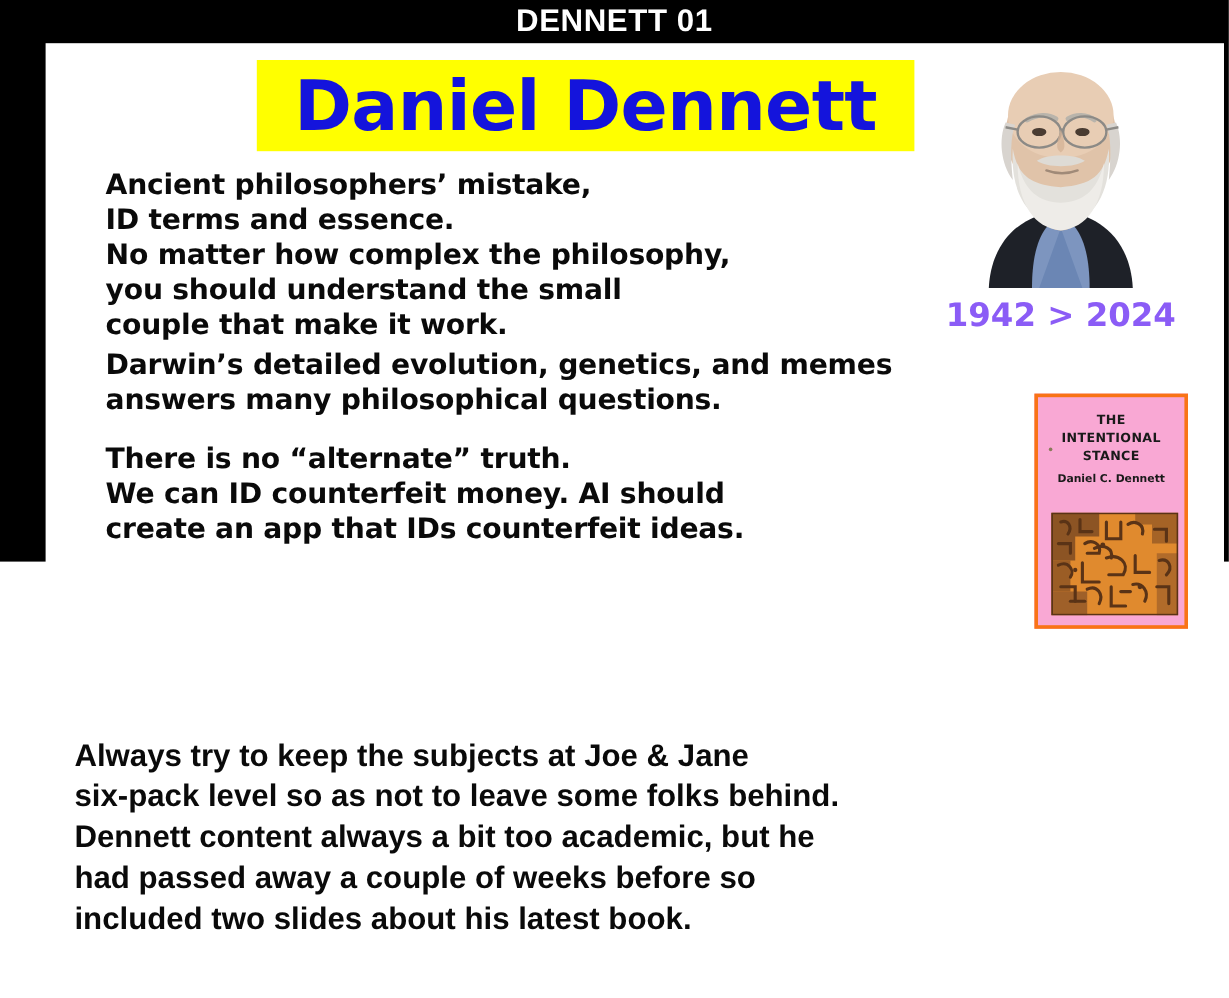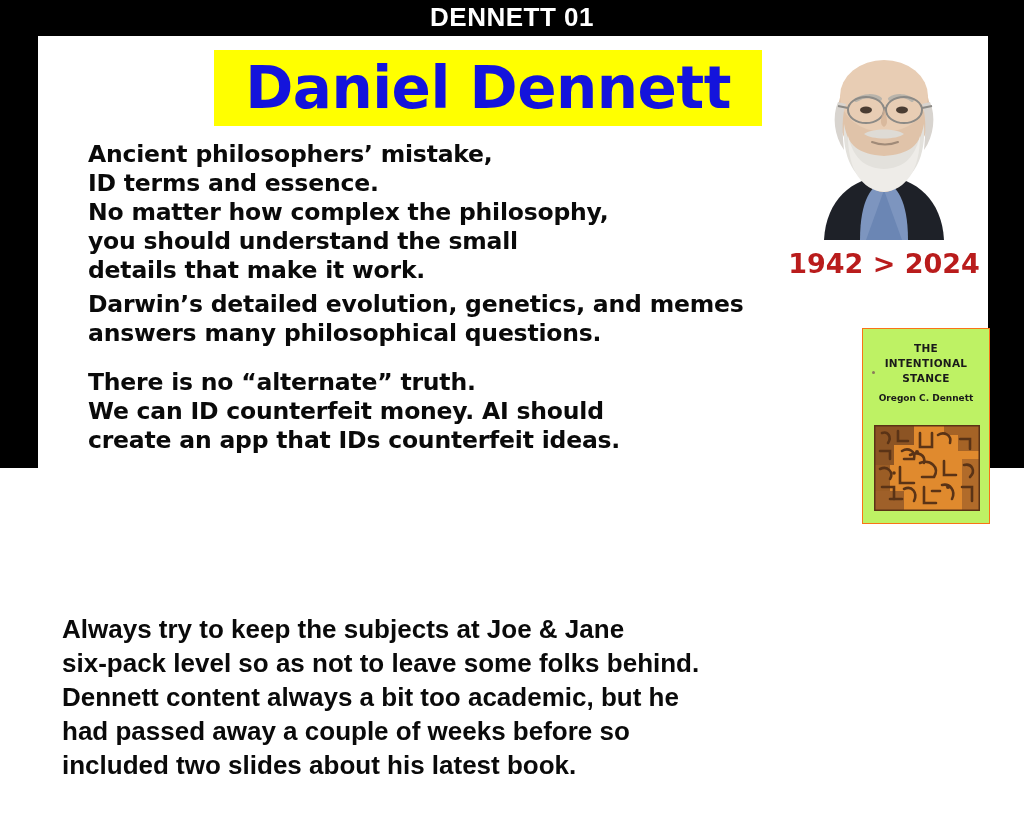--- a/index.html
+++ b/index.html
@@ -42,20 +42,21 @@
   }
 
   
   #slide-panel {
     position: absolute;
     left: 38px;
     top: 36px;
     width: 950px;
     height: 502px;
     background: #ffffff;
+    padding-left: 32px;
   }
 
   
   #title-banner {
     position: absolute;
     left: 176px;
     top: 14px;
     width: 548px;
     height: 76px;
     background: #ffff00;
@@ -88,21 +89,21 @@
     overflow: hidden;
   }
   #portrait-svg { display: block; }
 
   #life-dates {
     position: absolute;
     left: 726px;
     top: 212px;
     width: 240px;
     text-align: center;
-    color: #b91c1c;
+    color: #8b5cf6;
     font-family: "DejaVu Sans", sans-serif;
     font-weight: bold;
     font-size: 27px;
     white-space: nowrap;
   }
 
   
   .body-block {
     position: absolute;
     color: #0a0a0a;
@@ -130,22 +131,22 @@
     white-space: nowrap;
   }
 
   
   #book-cover {
     position: absolute;
     left: 824px;
     top: 292px;
     width: 128px;
     height: 196px;
-    background: #bef264;
-    border: 1px solid #f97316;
+    background: #f9a8d4;
+    border: 3px solid #f97316;
     box-sizing: border-box;
     padding-top: 12px;
   }
   #book-title {
     text-align: center;
     color: #1a1a1a;
     font-family: "DejaVu Sans", sans-serif;
     font-weight: bold;
     font-size: 10.5px;
     line-height: 15px;
@@ -268,35 +269,35 @@
         </svg>
       </div>
     </div>
 
     <div id="life-dates">1942 &gt; 2024</div>
 
     <div id="body-block-1" class="body-block">Ancient philosophers’ mistake,
 ID terms and essence.
 No matter how complex the philosophy,
 you should understand the small
-details that make it work.</div>
+couple that make it work.</div>
 
     <div id="body-block-2" class="body-block">Darwin’s detailed evolution, genetics, and memes
 answers many philosophical questions.</div>
 
     <div id="body-block-3" class="body-block">There is no “alternate” truth.
 We can ID counterfeit money. AI should
 create an app that IDs counterfeit ideas.</div>
 
 
     <div id="book-cover">
       <div id="book-title">THE
 INTENTIONAL
 STANCE</div>
-      <div id="book-author">Oregon C. Dennett</div>
+      <div id="book-author">Daniel C. Dennett</div>
       <div id="book-art-dot"></div>
       <div id="book-art">
         <svg id="book-art-svg" width="106" height="86" viewBox="0 0 106 86">
           <rect x="0" y="0" width="106" height="86" fill="#e08a2e"></rect>
           <path d="M0 0 H40 V20 H20 V40 H0 Z" fill="#7d4a22" opacity="0.85"></path>
           <path d="M0 40 H16 V66 H0 Z" fill="#7d4a22" opacity="0.7"></path>
           <path d="M0 66 H30 V86 H0 Z" fill="#8a5228" opacity="0.75"></path>
           <path d="M70 0 H106 V26 H84 V10 H70 Z" fill="#7d4a22" opacity="0.6"></path>
           <path d="M88 34 H106 V86 H88 Z" fill="#8a5228" opacity="0.55"></path>
           <g stroke="#5a3316" stroke-width="2.6" fill="none" stroke-linecap="round">

